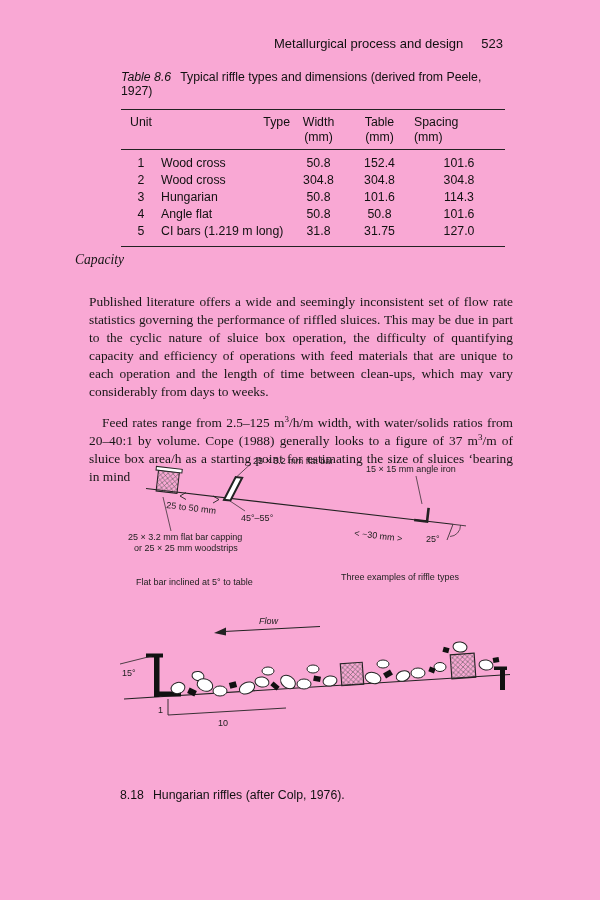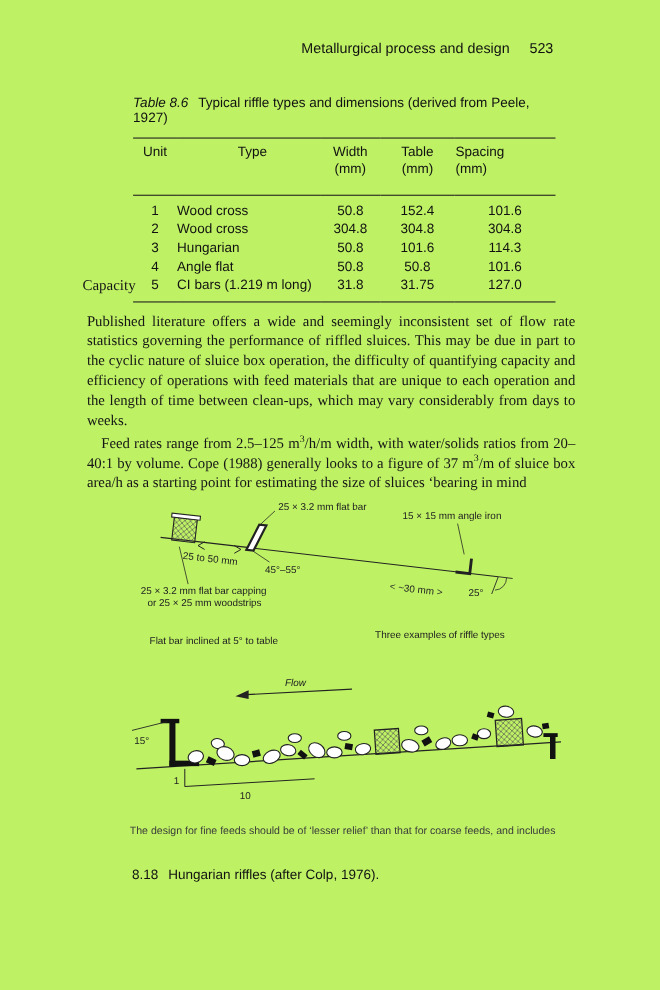--- a/index.html
+++ b/index.html
@@ -1,64 +1,64 @@
 <!DOCTYPE html>
 <html><head>
 <meta charset="utf-8">
 <style>
   * { box-sizing: border-box; }
   html,body { margin:0; padding:0; background:#ffffff; }
   .page {
     position:relative; width:600px; height:900px; margin:0 auto;
-    background:#bef264; color:#161616; overflow:hidden;
+    background:#f9a8d4; color:#161616; overflow:hidden;
     font-family:"Liberation Serif", serif;
   }
   
   .running-head {
     position:absolute; top:36px; left:0; width:503px; text-align:right;
     font-family:"Liberation Sans", sans-serif; font-size:13px; color:#111;
   }
   .running-head .pageno { margin-left:18px; }
 
   
   .table-wrap {
-    position:absolute; top:86px; left:121px; width:384px;
+    position:absolute; top:70px; left:121px; width:384px;
     font-family:"Liberation Sans", sans-serif; font-size:12.3px; color:#111;
   }
   .table-caption { margin-bottom:11px; }
   .table-caption .cap-label { font-style:italic; margin-right:9px; }
   table.tbl { width:100%; border-collapse:collapse; font-size:12.3px; line-height:1.22; }
   .c-unit{width:40px}.c-type{width:130px}.c-width{width:55px}.c-height{width:67px}.c-spacing{width:92px}
   table.tbl thead th {
     font-weight:normal; vertical-align:top;
     border-top:1.4px solid #222; border-bottom:1.4px solid #222;
-    padding-top:5px; padding-bottom:16px;
+    padding-top:5px; padding-bottom:4px;
   }
   th.c-unit{text-align:center}
-  th.c-type{text-align:center; padding-left:8px}
+  th.c-type{text-align:right; padding-left:8px}
   th.c-width, th.c-height{text-align:center}
   th.c-spacing{text-align:left; padding-right:12px}
   table.tbl td { padding:1px 0; }
   td.t-unit{text-align:center}
   td.t-type{padding-left:8px}
   td.t-num{text-align:center}
   td.t-spacing{padding-right:12px}
   table.tbl tbody tr:first-child td { padding-top:6px; }
   table.tbl tbody tr:last-child td { border-bottom:1.4px solid #222; padding-bottom:7px; }
 
   
   .section-heading {
     position:absolute; top:252px; left:75px;
-    font-size:13.6px;
+    font-style:italic; font-size:13.6px;
   }
   .bodytext {
     position:absolute; top:279px; left:75px; width:452px;
     font-size:13.4px; line-height:17.9px; text-align:justify;
   }
-  .bodytext p { margin:4px; }
+  .bodytext p { margin:14px; }
   .bodytext p.indented { text-indent:13px; }
   sup { font-size:9px; line-height:0; }
 
   
   .figure-svg { position:absolute; top:452px; left:108px; }
   .fig-note {
     position:absolute; top:750px; left:118px; width:396px;
     font-family:"Liberation Sans", sans-serif; font-size:9.6px; line-height:11.8px; color:#3a3a3a;
   }
   .fig-caption {
@@ -273,20 +273,19 @@
       <g>
         <line x1="60" y1="247" x2="60" y2="263" stroke="#222" stroke-width="0.9"></line>
         <line x1="60" y1="263" x2="178" y2="256" stroke="#222" stroke-width="0.9"></line>
       </g>
       <text x="50" y="261">1</text>
       <text x="110" y="274">10</text>
     </g>
   </svg>
 
   <div class="fig-note">
-    <div>The design for fine feeds should be of ‘lesser relief’ than that for coarse feeds, and includes</div>
   </div>
 
   <div class="fig-caption">
     <span class="cap-num">8.18</span><span>Hungarian riffles (after Colp, 1976).</span>
   </div>
 
 </div>
 
 </body></html>

